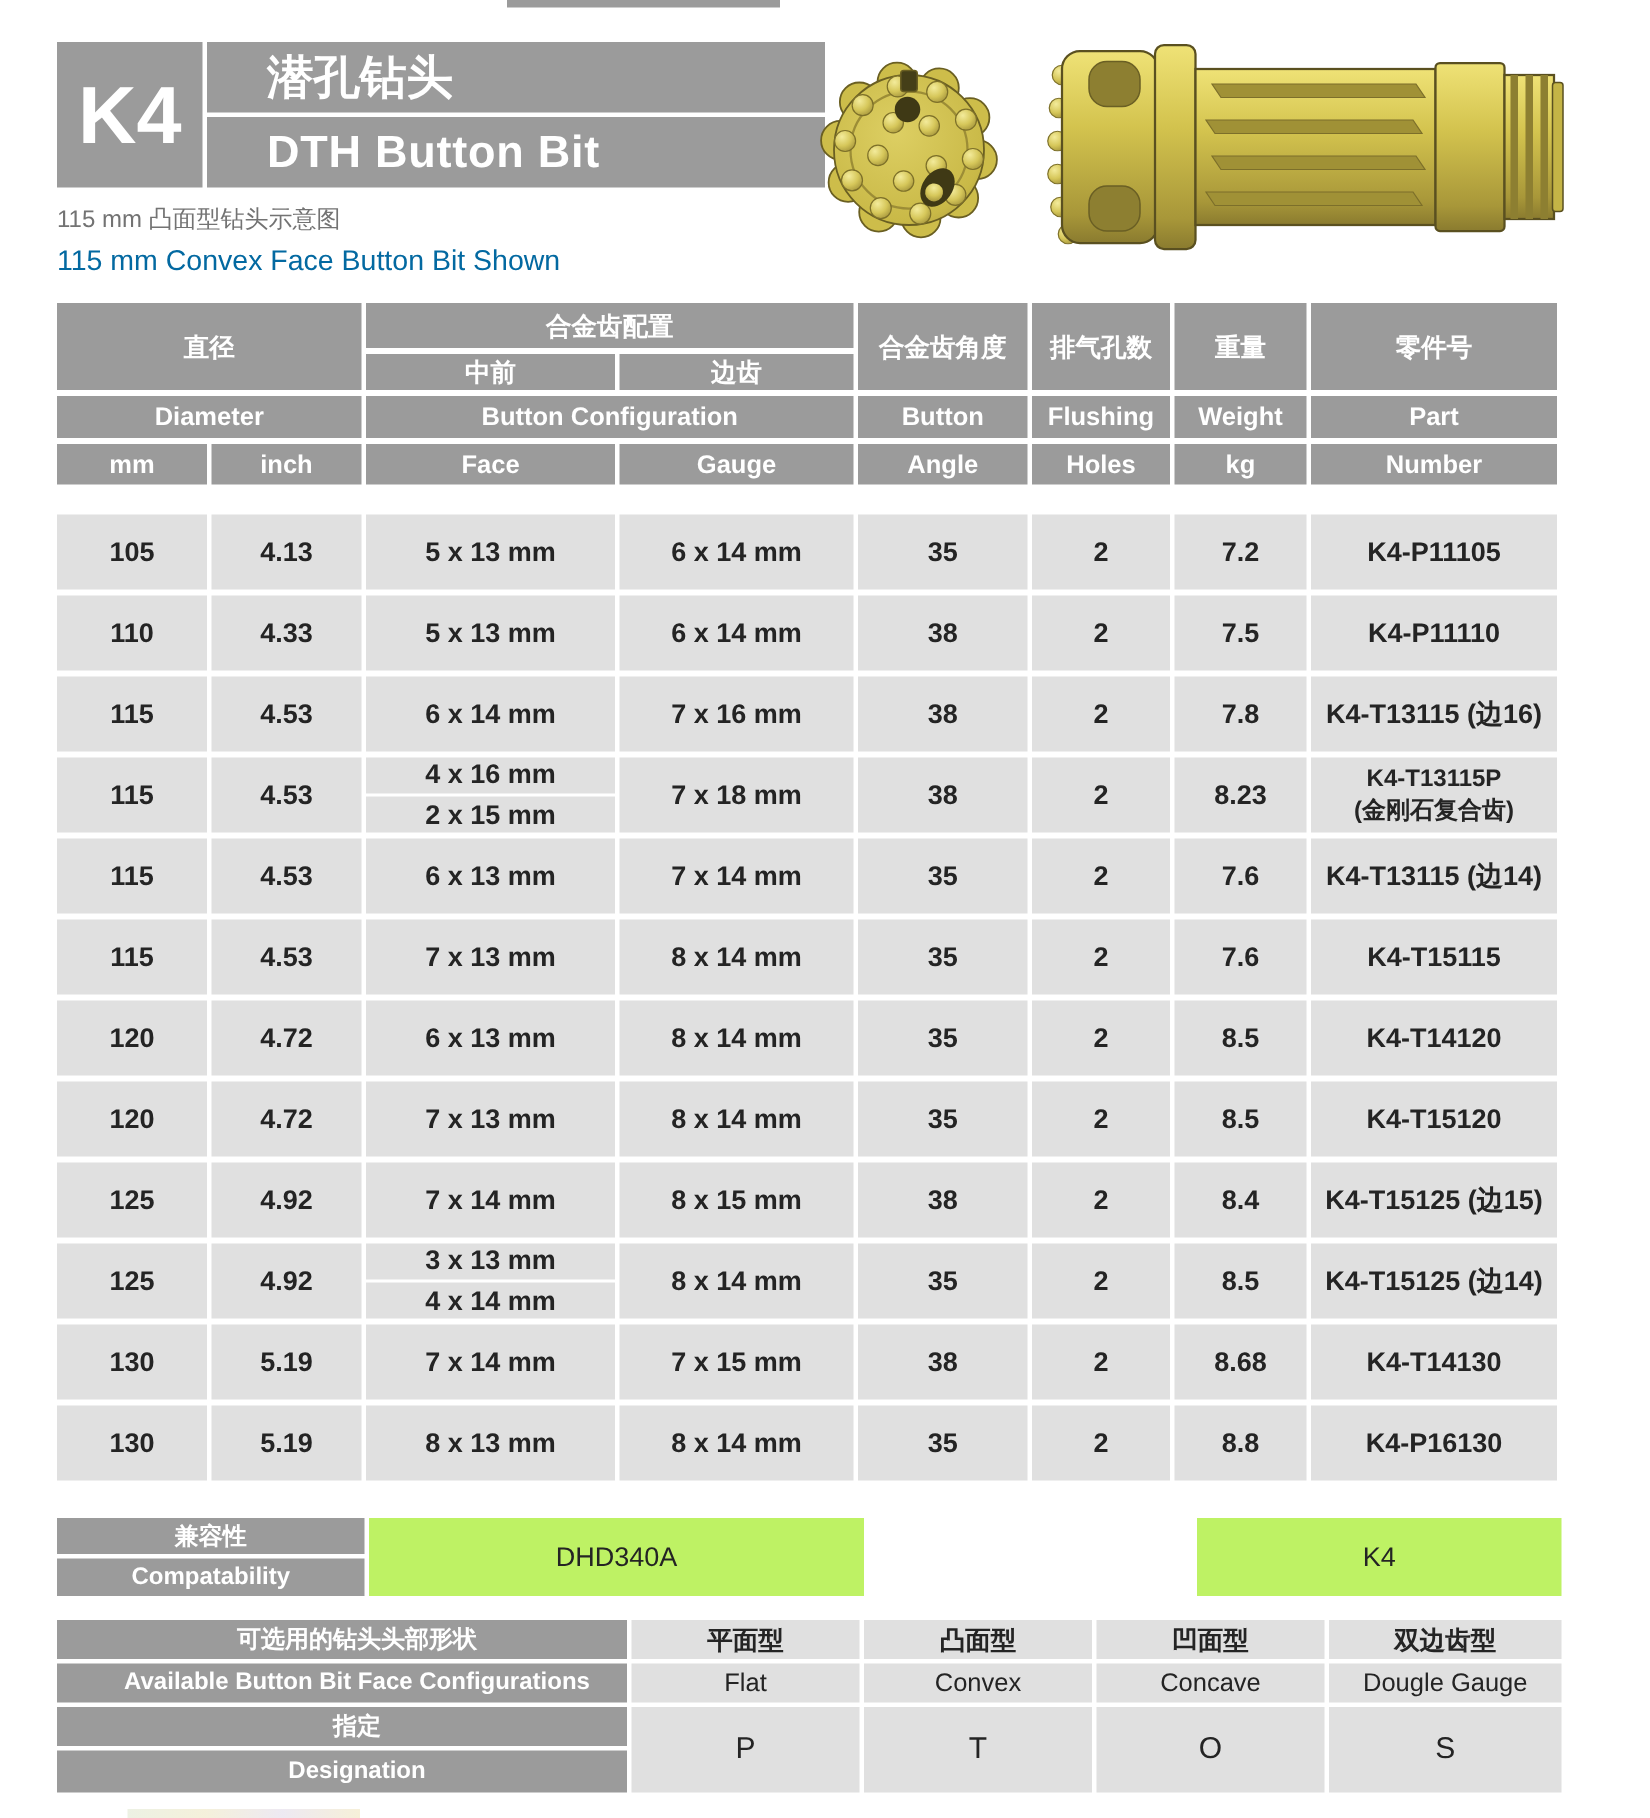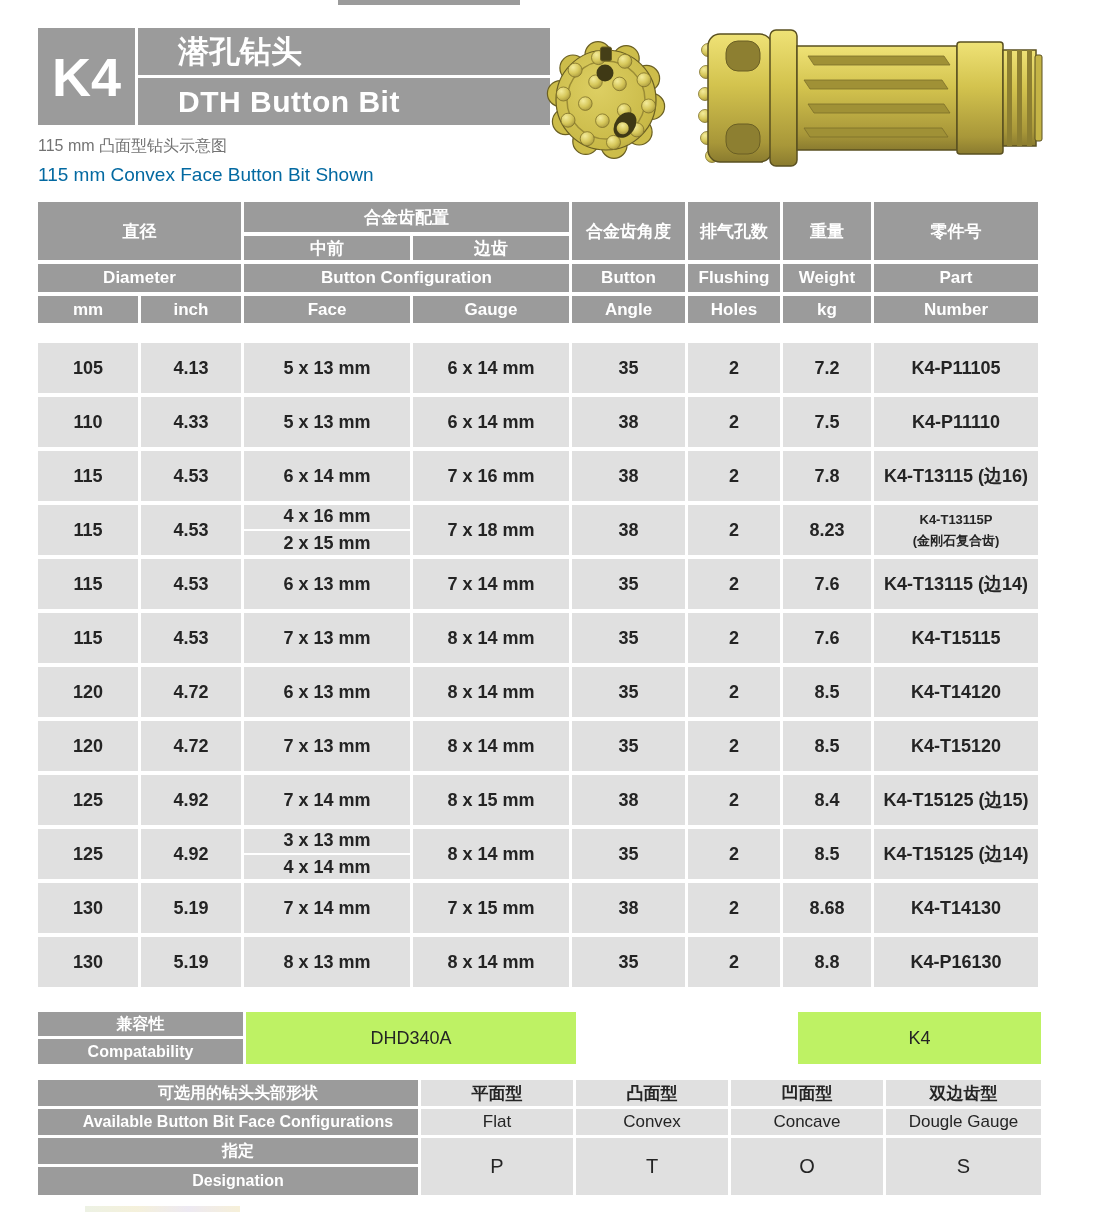--- a/index.html
+++ b/index.html
@@ -33,21 +33,21 @@
     border-collapse:separate; border-spacing:3px 4px; table-layout:fixed; }
   table.spec th { background:#9b9b9b; color:#ffffff; font-size:17px; font-weight:bold;
     text-align:center; padding:0; }
   table.spec td.data { background:#e0e0e0; color:#242424; font-size:18px; text-align:center; padding:0; }
   tr.hr1 { height:30px; } tr.hr2 { height:24px; } tr.hr3 { height:28px; } tr.hr4 { height:27px; }
   tr.spacer td { height:10px; background:transparent; }
   tr.data-row { height:50px;font-weight:bold; }
   .stack { display:flex; flex-direction:column; justify-content:space-between; }
   .stack .line { line-height:21px; }
   .stack .divider { height:2px; background:#ffffff; margin:2px 0; }
-  .part-stack .line { line-height:21px; font-size:13px; }
+  .part-stack .line { line-height:21px; font-size:16px; }
 
   
   .compat { position:absolute; left:38px; top:1012px; display:grid;
     grid-template-columns:205px 330px 216px 243px; grid-template-rows:24px 25px; gap:3px; }
   .compat .lab { background:#9b9b9b; color:#fff; font-weight:bold; font-size:16px;
     display:flex; align-items:center; justify-content:center; }
   .compat .val { background:#bef264; color:#242424; font-size:18px; grid-row:1/3;
     display:flex; align-items:center; justify-content:center; }
 
   

